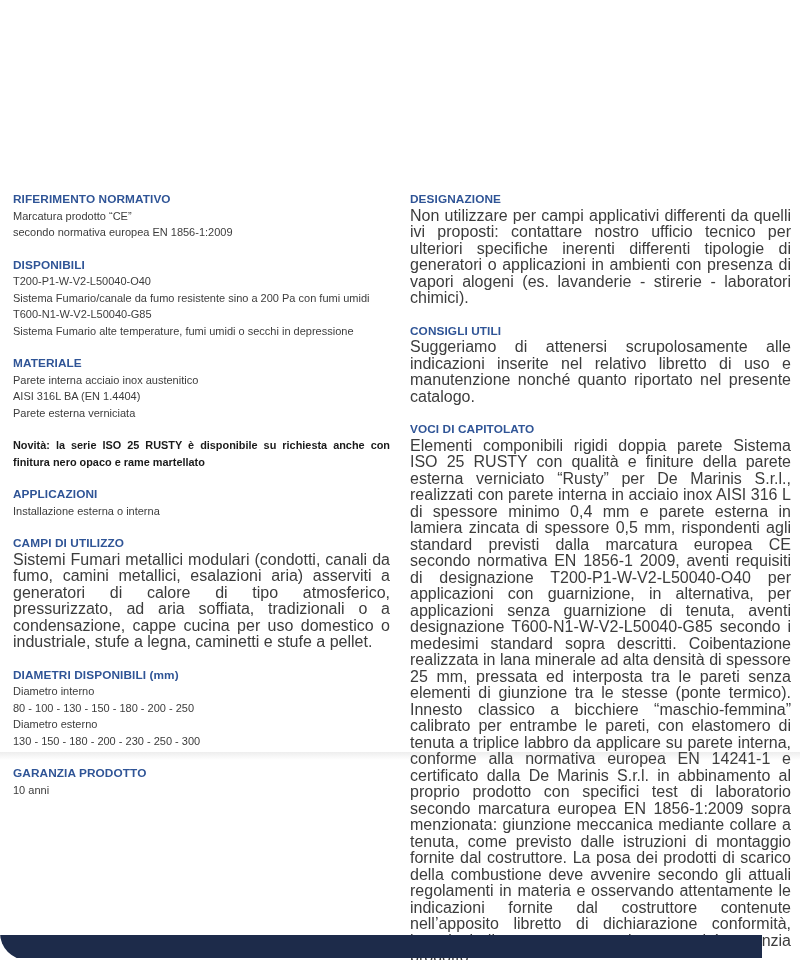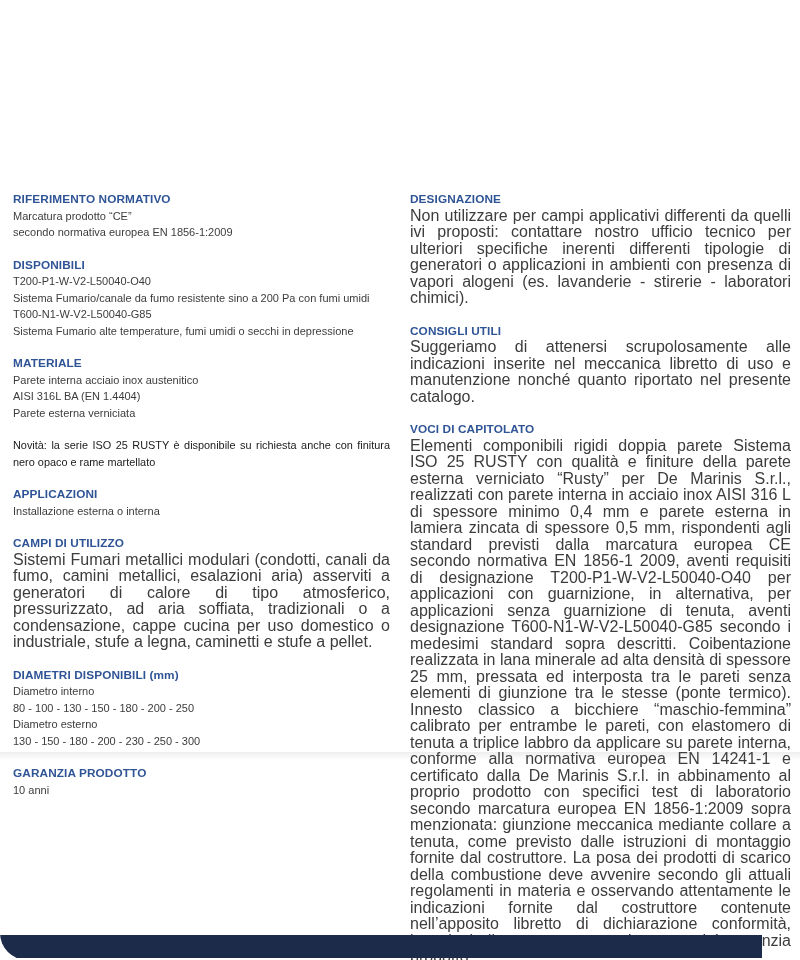--- a/index.html
+++ b/index.html
@@ -27,21 +27,21 @@
     font-size: 11px;
     line-height: 16.5px;
     white-space: nowrap;
   }
   .sec .para {
     font-size: 16px;
     line-height: 16.5px;
     text-align: justify;
   }
   .sec.bold .para {
-    font-weight: normal;
+    font-weight: bold;
     color: var(--note-color, #1a1a1a);
     font-size: 10.9px;
   }
   .sec[data-name="section-novita-note"] { margin-top: 10px; }
   .content-edge-shadow {
     position: absolute;
     left: 0; top: 752px;
     width: 100%; height: 8px;
     background: linear-gradient(to bottom, rgba(110,110,110,0.12), rgba(255,255,255,0));
   }
@@ -98,21 +98,21 @@
         <div class="line" data-name="text-line">10 anni</div>
       </section>
     </div>
   <div class="col col-right" data-name="right-column">
       <section class="sec" data-name="section-limitazioni">
         <div class="h" data-name="section-heading">DESIGNAZIONE</div>
         <div class="para" data-name="paragraph">Non utilizzare per campi applicativi differenti da quelli ivi proposti: contattare nostro ufficio tecnico per ulteriori specifiche inerenti differenti tipologie di generatori o applicazioni in ambienti con presenza di vapori alogeni (es. lavanderie - stirerie - laboratori chimici).</div>
       </section>
       <section class="sec" data-name="section-consigli-utili">
         <div class="h" data-name="section-heading">CONSIGLI UTILI</div>
-        <div class="para" data-name="paragraph">Suggeriamo di attenersi scrupolosamente alle indicazioni inserite nel meccanica libretto di uso e manutenzione nonché quanto riportato nel presente catalogo.</div>
+        <div class="para" data-name="paragraph">Suggeriamo di attenersi scrupolosamente alle indicazioni inserite nel relativo libretto di uso e manutenzione nonché quanto riportato nel presente catalogo.</div>
       </section>
       <section class="sec" data-name="section-voci-di-capitolato">
         <div class="h" data-name="section-heading">VOCI DI CAPITOLATO</div>
         <div class="para" data-name="paragraph">Elementi componibili rigidi doppia parete Sistema ISO 25 RUSTY con qualità e finiture della parete esterna verniciato “Rusty” per De Marinis S.r.l., realizzati con parete interna in acciaio inox AISI 316 L di spessore minimo 0,4 mm e parete esterna in lamiera zincata di spessore 0,5 mm, rispondenti agli standard previsti dalla marcatura europea CE secondo normativa EN 1856-1 2009, aventi requisiti di designazione T200-P1-W-V2-L50040-O40 per applicazioni con guarnizione, in alternativa, per applicazioni senza guarnizione di tenuta, aventi designazione T600-N1-W-V2-L50040-G85 secondo i medesimi standard sopra descritti. Coibentazione realizzata in lana minerale ad alta densità di spessore 25 mm, pressata ed interposta tra le pareti senza elementi di giunzione tra le stesse (ponte termico). Innesto classico a bicchiere “maschio-femmina” calibrato per entrambe le pareti, con elastomero di tenuta a triplice labbro da applicare su parete interna, conforme alla normativa europea EN 14241-1 e certificato dalla De Marinis S.r.l. in abbinamento al proprio prodotto con specifici test di laboratorio secondo marcatura europea EN 1856-1:2009 sopra menzionata: giunzione meccanica mediante collare a tenuta, come previsto dalle istruzioni di montaggio fornite dal costruttore. La posa dei prodotti di scarico della combustione deve avvenire secondo gli attuali regolamenti in materia e osservando attentamente le indicazioni fornite dal costruttore contenute nell’apposito libretto di dichiarazione conformità, istruzioni di uso e manutenzione nonché garanzia prodotto.</div>
       </section>
     </div>
   <div class="content-edge-shadow" data-name="page-edge-shadow"></div>
   <div class="footer-bar" data-name="footer-bar"></div>
 </div>
 

